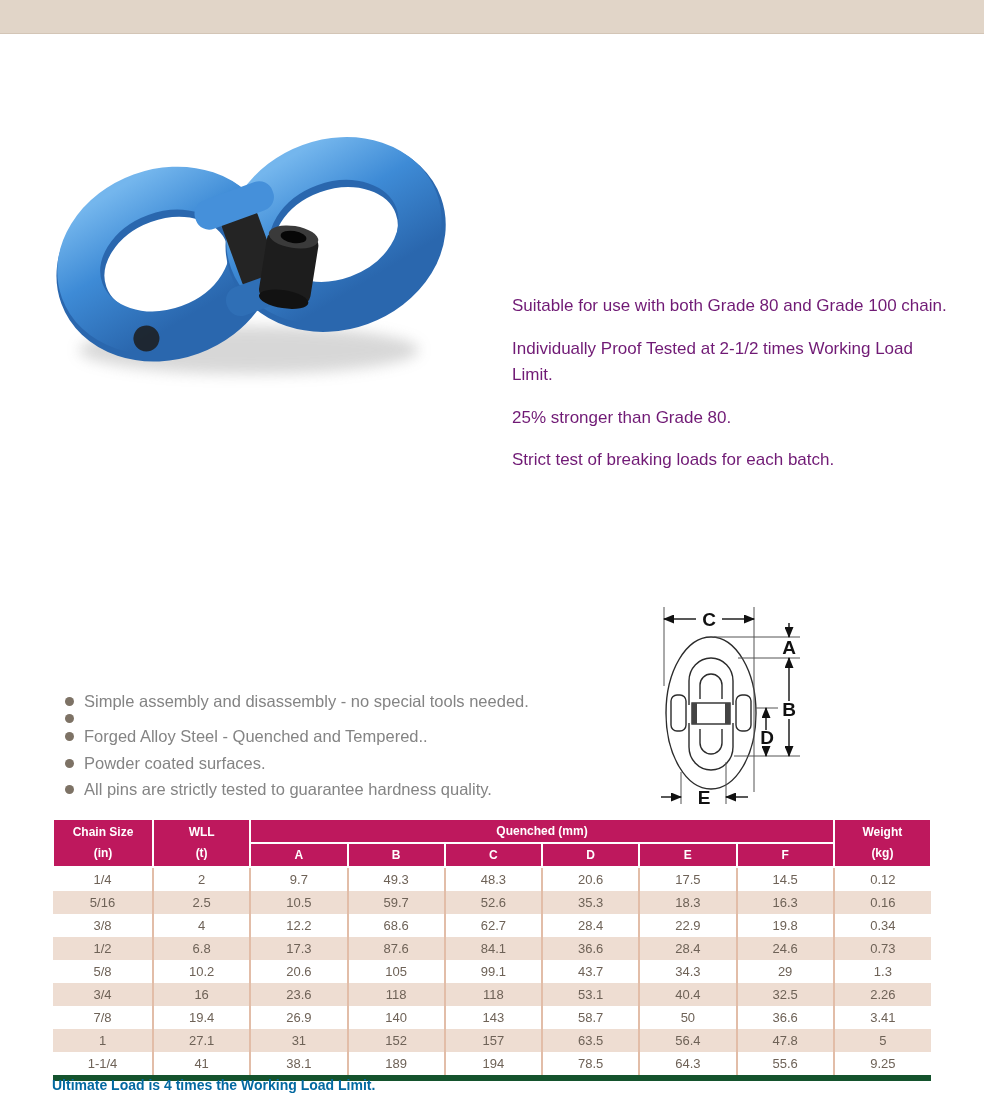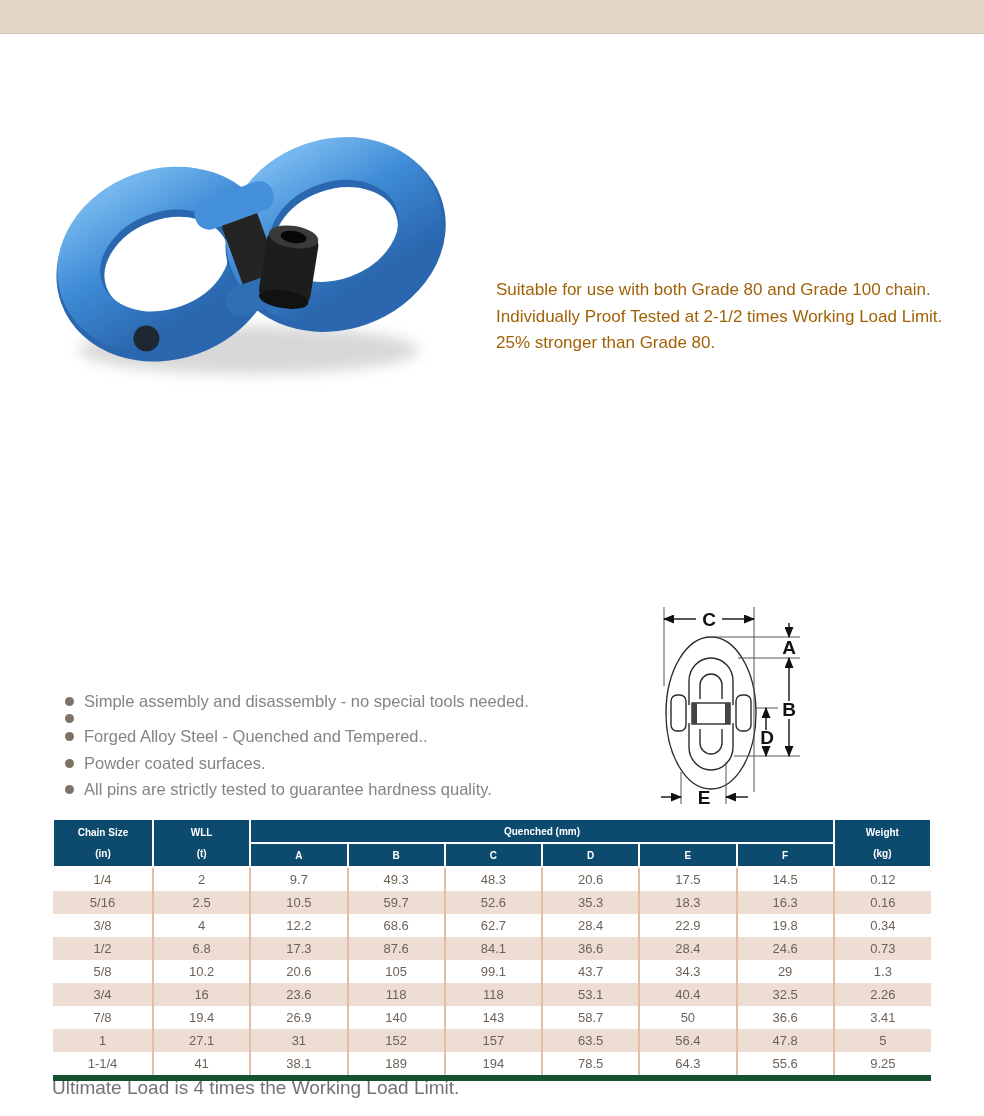--- a/index.html
+++ b/index.html
@@ -5,40 +5,40 @@
   html,body { margin:0; padding:0; background:#ffffff; }
   body { font-family:"Liberation Sans", sans-serif; }
   .page { position:relative; width:984px; height:1116px; background:#ffffff; overflow:hidden; }
 
   .topbar { position:absolute; left:0; top:0; width:984px; height:33px;
             background:#e1d5c8; border-bottom:1px solid #d3c5b6; }
 
   .photo { position:absolute; left:44px; top:84px; width:404px; height:304px; }
 
   .intro { position:absolute; left:496px; top:277px; width:478px; }
-  .intro p { margin:0; color:#a16207; font-size:17px; line-height:26.5px; }
+  .intro p { margin:16px; color:#701a75; font-size:17px; line-height:26.5px; }
 
   .bullets { position:absolute; left:52px; top:675px; width:580px; margin:13px; padding:0; list-style:none; }
   .bullets li { display:flex; align-items:center; gap:10px; color:#848484; font-size:16.5px; line-height:26.4px; }
   .dot { width:9px; height:9px; border-radius:50%; background:#7d7265; flex:0 0 auto; }
 
   .diagram { position:absolute; left:626px; top:586px; width:230px; height:232px; }
   .diagram svg text { font-family:"Liberation Sans", sans-serif; font-weight:bold; font-size:19px; fill:#111; }
 
   table.spec { position:absolute; left:52px; top:818px; width:880px;
                border-collapse:collapse; table-layout:fixed; }
-  table.spec th { background:#0c4a6e; color:#ffffff; font-size:10px; font-weight:bold;
+  table.spec th { background:#be185d; color:#ffffff; font-size:12px; font-weight:bold;
                   border:2px solid #ffffff; padding:0; height:22px; text-align:center; }
   .th-line { display:block; line-height:21px; }
   table.spec td { font-size:13px; color:#6e6257; text-align:center; height:23px; padding:0; }
   table.spec tbody td + td { border-left:2px solid #e2bda8; }
   table.spec tbody tr:nth-child(even) { background:#eeddd2; }
   table.spec tbody { border-bottom:6px solid #14532d; }
 
-  .footnote { position:absolute; left:52px; top:1077px; color:#737373; font-size:19px; }
+  .footnote { position:absolute; left:52px; top:1077px; color:#0369a1; font-size:14px;font-weight:bold; }
 </style>
 </head>
 <body>
 
 <div class="page">
 
   <div class="topbar"></div>
 
   <div class="photo">
     <svg width="404" height="304" viewBox="0 0 404 304">
@@ -69,20 +69,21 @@
         <ellipse cx="0" cy="3" rx="25" ry="11" fill="#3a3a3a"></ellipse>
         <ellipse cx="0" cy="3" rx="13" ry="6" fill="#070707"></ellipse>
       </g>
     </svg>
   </div>
 
   <div class="intro">
     <p>Suitable for use with both Grade 80 and Grade 100 chain.</p>
     <p>Individually Proof Tested at 2-1/2 times Working Load Limit.</p>
     <p>25% stronger than Grade 80.</p>
+    <p>Strict test of breaking loads for each batch.</p>
   </div>
 
   <ul class="bullets">
     <li>
         <span class="dot"></span>
         <span>Simple assembly and disassembly - no special tools needed.</span>
       </li>
     <li>
         <span class="dot"></span>
       </li>

